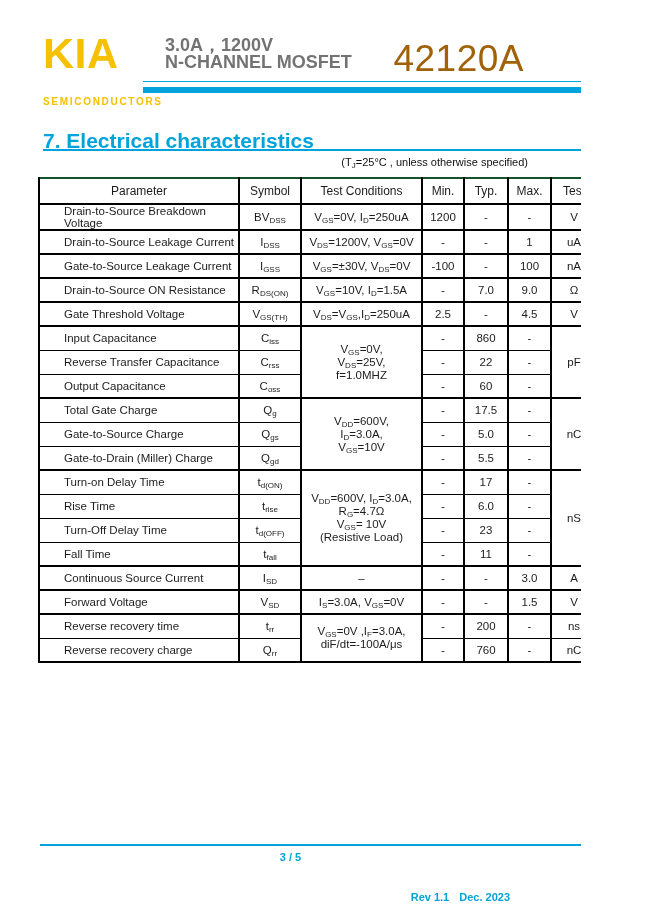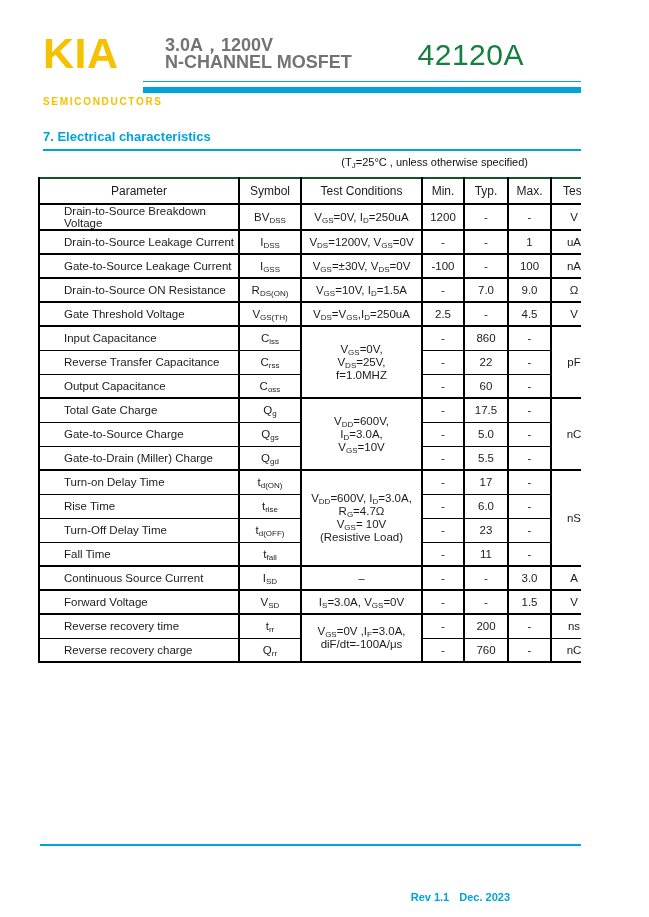--- a/index.html
+++ b/index.html
@@ -10,27 +10,27 @@
     color:#1a1a1a;
   }
   .page { position:relative; width:581px; height:917px; background:#fff; overflow:hidden; }
 
   
   .logo-block { position:absolute; left:43px; top:30px; }
   .logo-text  { font-size:43px; font-weight:bold; color:#F5C100; line-height:46px; letter-spacing:0.5px; }
   .logo-sub   { font-size:10px; font-weight:bold; color:#F5C100; letter-spacing:1.7px; margin-top:20px; white-space:nowrap; }
 
   .product-block { position:absolute; left:145px; top:37px; color:#737373; font-weight:bold; font-size:18px; line-height:17px;margin-left:20px; }
-  .part-number   { position:absolute; right:57px; top:38px; font-size:30px; color:#15803d; font-weight:normal; letter-spacing:0.5px; }
+  .part-number   { position:absolute; right:57px; top:38px; font-size:37px; color:#a16207; font-weight:normal; letter-spacing:0.5px; }
 
   .rule-thin  { position:absolute; left:143px; top:81px;  width:449px; height:1px; background:#00A3DC; }
   .rule-thick { position:absolute; left:143px; top:87px;  width:450px; height:6px; background:#00A3DC; }
 
   
-  .section-title   { position:absolute; left:43px; top:129px; font-size:13px; font-weight:bold; color:#00A3DC; }
+  .section-title   { position:absolute; left:43px; top:129px; font-size:21px; font-weight:bold; color:#00A3DC; }
   .title-underline { position:absolute; left:43px; top:149px; width:563px; height:2px; background:#00A3DC; }
   .note { position:absolute; right:53px; top:156px; font-size:11px; color:#111; }
 
   
   table.ech { position:absolute; left:38px; top:177px; width:558px; border-collapse:collapse; table-layout:fixed; background:#fff; border:2px solid #14532d; }
   .col-param{width:200px}.col-sym{width:62px}.col-cond{width:121px}.col-min{width:42px}.col-typ{width:44px}.col-max{width:43px}.col-unit{width:46px}
   th, td { border:1px solid #000; border-left-width:2px; border-right-width:2px; font-weight:normal; color:#1c1c1c; overflow:hidden; }
   thead th { height:26px; font-size:12px; text-align:center; border-bottom-width:2px; }
   td { height:24px; font-size:11.5px; text-align:center; }
   td.c-param { text-align:left; padding-left:24px; }
@@ -243,16 +243,17 @@
           <td class="c-val">-</td>
           <td class="c-val">760</td>
           <td class="c-val">-</td>
           <td class="c-unit">nC</td>
         </tr>
       </tbody>
   </table>
 
   <div class="footer-rule"></div>
   <div class="footer-text">
+    <span class="page-number">3 / 5</span>
     <span class="revision"><span>Rev 1.1</span><span class="gap"></span><span>Dec. 2023</span></span>
   </div>
 
 </div>
 
 </body></html>

